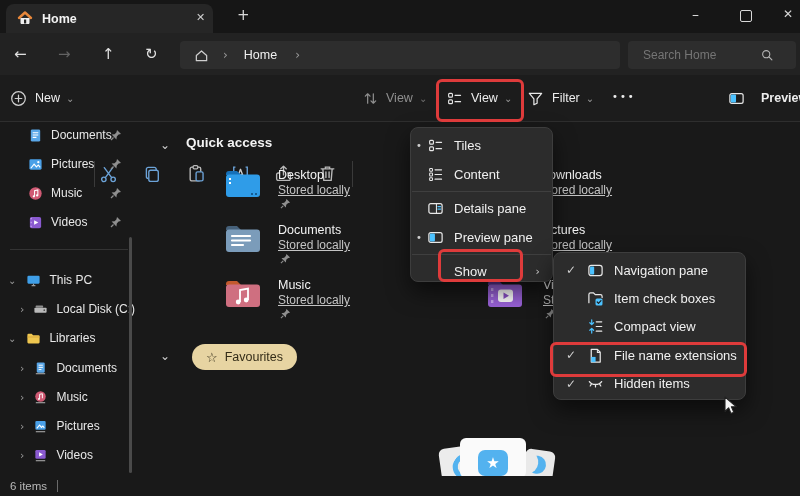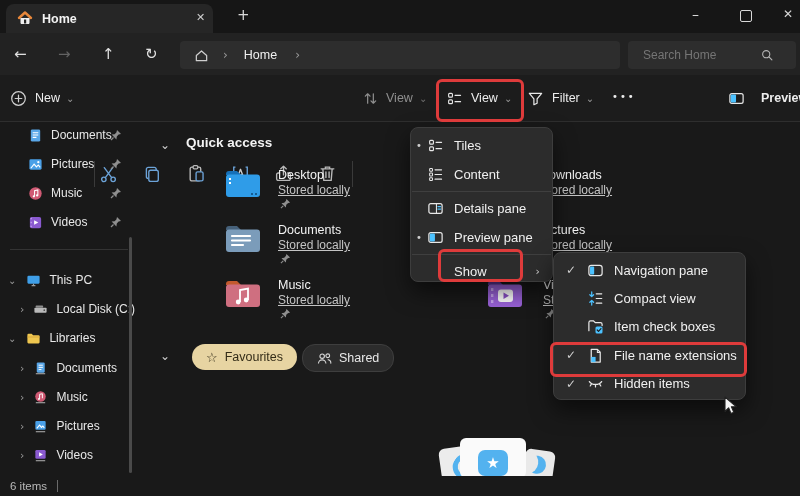--- a/index.html
+++ b/index.html
@@ -427,31 +427,20 @@
             <path d="M3.5 8.5 L1 11" stroke="#8f8f8f" stroke-width="1.2"></path>
           </svg>
         </span>
     </div>
 
     <span class="abs chev glyph" style="left:12px;top:228px;font-size:12px;color:#cfcfcf;">⌄</span>
     <div class="abs pill pill-active" style="left:44px;top:223px;">
       <span class="glyph" style="font-size:13px;margin-right:7px;">☆</span>
       <span style="font-size:12.5px;">Favourites</span>
     </div>
-    <div class="abs pill pill-plain" style="left:154px;top:223px;">
-      <span style="margin-right:7px;">
-        <svg width="15" height="13" viewBox="0 0 16 14">
-            <circle cx="5.5" cy="4.5" r="2.4" fill="none" stroke="#d8d8d8" stroke-width="1.2"></circle>
-            <path d="M1.5 12.5 a4 4 0 0 1 8 0" fill="none" stroke="#d8d8d8" stroke-width="1.2"></path>
-            <circle cx="11.5" cy="4" r="2" fill="none" stroke="#d8d8d8" stroke-width="1.2"></circle>
-            <path d="M11.5 8.2 a3.4 3.4 0 0 1 3.2 4.3" fill="none" stroke="#d8d8d8" stroke-width="1.2"></path>
-          </svg>
-      </span>
-      <span style="font-size:12.5px;">Shared</span>
-    </div>
 
     <div class="abs" style="left:290px;top:315px;width:120px;height:40px;">
       <div class="card" style="left:2px;top:10px;width:48px;height:32px;transform:rotate(-8deg);background:#ececec;">
         <div style="position:absolute;left:12px;top:8px;width:16px;height:16px;border:5px solid #53b2ef;border-radius:50%;border-top-color:transparent;transform:rotate(40deg);"></div>
       </div>
       <div class="card" style="left:86px;top:14px;width:30px;height:30px;transform:rotate(8deg);background:#e9e9e9;">
         <div style="position:absolute;left:4px;top:6px;width:18px;height:18px;background:#53b2ef;border-radius:50%;"></div>
         <div style="position:absolute;left:-2px;top:4px;width:16px;height:20px;background:#e9e9e9;border-radius:50%;"></div>
       </div>
       <div class="card" style="left:22px;top:2px;width:66px;height:40px;background:#fafafa;">
@@ -525,36 +514,36 @@
             <rect x="2" y="3.5" width="14" height="11" rx="2.5" fill="none" stroke="#e8e8e8" stroke-width="1.3"></rect>
             <rect x="3.2" y="4.7" width="4.4" height="8.6" rx="1" fill="#4cc2ff"></rect>
           </svg>
         </span>
       <span class="mlabel">Navigation pane</span>
     </div>
     <div class="mrow" style="height:28.4px;">
       <span class="checkcol"></span>
       <span style="margin-left:9px;">
           <svg width="17" height="17" viewBox="0 0 18 18">
-            <path d="M5 2 V6.8 M3 5 L5 7 L7 5 M5 16 V11.2 M3 13 L5 11 L7 13" fill="none" stroke="#4cc2ff" stroke-width="1.3" stroke-linecap="round" stroke-linejoin="round"></path>
-            <path d="M9.8 4 H15.6 M9.8 9 H15.6 M9.8 14 H15.6" stroke="#e8e8e8" stroke-width="1.3" stroke-linecap="round"></path>
-          </svg>
-        </span>
-      <span class="mlabel">Compact view</span>
-    </div>
-    <div class="mrow" style="height:28.4px;">
-      <span class="checkcol"></span>
-      <span style="margin-left:9px;">
-          <svg width="17" height="17" viewBox="0 0 18 18">
             <path d="M2 13.5 V4.8 A1.8 1.8 0 0 1 3.8 3 H6.8 L8.8 5 H14.2 A1.8 1.8 0 0 1 16 6.8 V8" fill="none" stroke="#e8e8e8" stroke-width="1.3" stroke-linecap="round"></path>
             <rect x="9" y="9" width="7.4" height="7.4" rx="1.6" fill="#4cc2ff"></rect>
             <path d="M10.8 12.7 L12.2 14.1 L14.8 11.3" fill="none" stroke="#1c1c1c" stroke-width="1.3" stroke-linecap="round" stroke-linejoin="round"></path>
           </svg>
         </span>
       <span class="mlabel">Item check boxes</span>
+    </div>
+    <div class="mrow" style="height:28.4px;">
+      <span class="checkcol"></span>
+      <span style="margin-left:9px;">
+          <svg width="17" height="17" viewBox="0 0 18 18">
+            <path d="M5 2 V6.8 M3 5 L5 7 L7 5 M5 16 V11.2 M3 13 L5 11 L7 13" fill="none" stroke="#4cc2ff" stroke-width="1.3" stroke-linecap="round" stroke-linejoin="round"></path>
+            <path d="M9.8 4 H15.6 M9.8 9 H15.6 M9.8 14 H15.6" stroke="#e8e8e8" stroke-width="1.3" stroke-linecap="round"></path>
+          </svg>
+        </span>
+      <span class="mlabel">Compact view</span>
     </div>
     <div class="mrow" style="height:28.4px;">
       <span class="checkcol glyph">✓</span>
       <span style="margin-left:9px;">
           <svg width="17" height="17" viewBox="0 0 18 18">
             <path d="M4.5 16 V2.5 H11 L14 5.5 V16 Z" fill="none" stroke="#e8e8e8" stroke-width="1.3" stroke-linejoin="round"></path>
             <path d="M11 2.8 V5.8 H13.8" fill="none" stroke="#e8e8e8" stroke-width="1.1"></path>
             <rect x="4.5" y="10.5" width="4.6" height="5.5" fill="#4cc2ff"></rect>
           </svg>
         </span>

